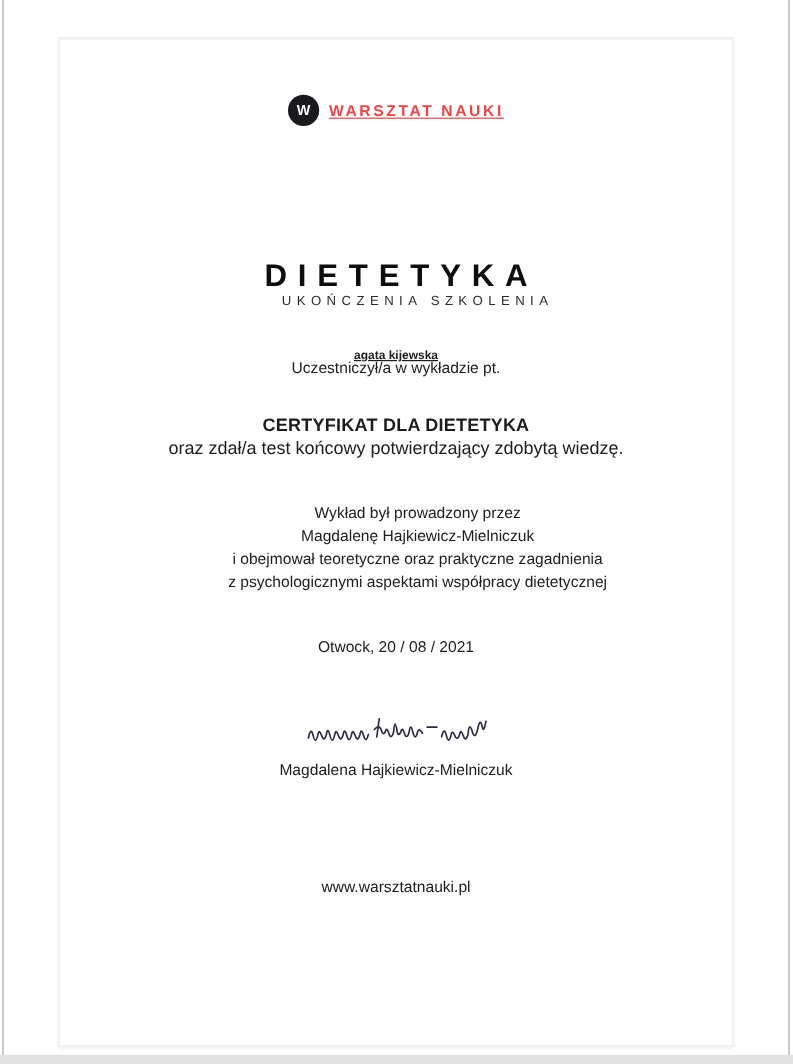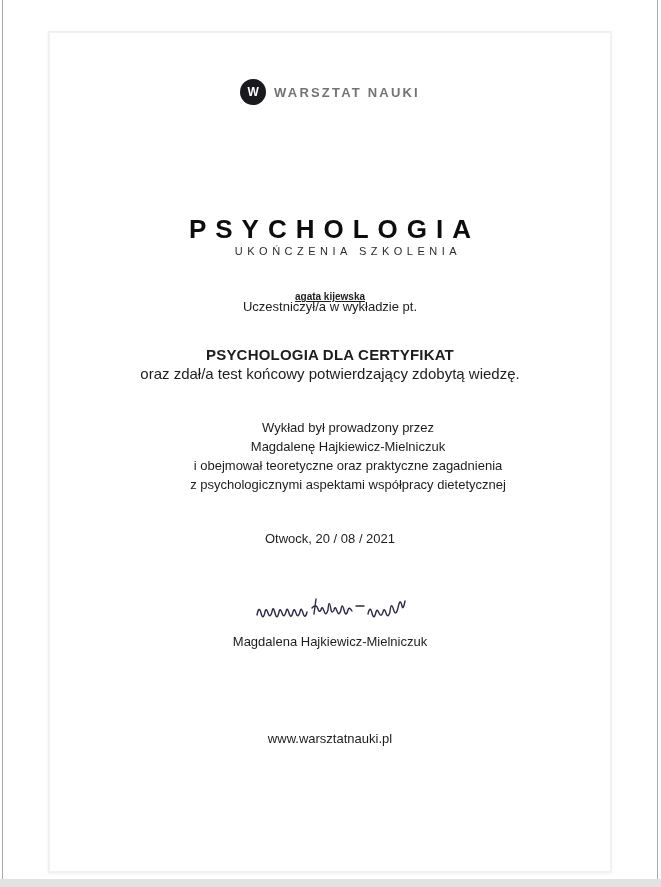--- a/index.html
+++ b/index.html
@@ -47,21 +47,22 @@
   }
   .logo-circle {
     width: 26px; height: 26px; border-radius: 50%;
     background: #1a1a1e;
     display: flex; align-items: center; justify-content: center;
     color: #ffffff; font-size: 12px; font-weight: bold;
     letter-spacing: 0;
   }
   .brand-name {
     font-size: 13px; font-weight: bold; letter-spacing: 2.2px;
-    color: #737373;
+    color: #ef4444;
+    text-decoration: underline;
   }
   
   .cert-title {
     top: 181px;
     font-size: 26px; font-weight: bold;
     letter-spacing: 9px; padding-left: 9px;
     color: #0d0d0d;
   }
   .cert-subtitle {
     top: 212px;
@@ -92,27 +93,27 @@
 
   <div class="page">
 
     <div class="logo-row">
       <div class="logo-circle">
         <span>W</span>
       </div>
       <span class="brand-name">WARSZTAT NAUKI</span>
     </div>
 
-    <div class="centered cert-title">PSYCHOLOGIA</div>
+    <div class="centered cert-title">DIETETYKA</div>
     <div class="centered cert-subtitle">UKOŃCZENIA SZKOLENIA</div>
 
     <div class="centered recipient">agata kijewska</div>
     <div class="centered participation">Uczestniczył/a w wykładzie pt.</div>
 
-    <div class="centered course-title">PSYCHOLOGIA DLA CERTYFIKAT</div>
+    <div class="centered course-title">CERTYFIKAT DLA DIETETYKA</div>
     <div class="centered exam-line">oraz zdał/a test końcowy potwierdzający zdobytą wiedzę.</div>
 
     <div class="centered description">
       <div>Wykład był prowadzony przez</div>
       <div>Magdalenę Hajkiewicz-Mielniczuk</div>
       <div>i obejmował teoretyczne oraz praktyczne zagadnienia</div>
       <div>z psychologicznymi aspektami współpracy dietetycznej</div>
     </div>
 
     <div class="centered place-date">Otwock, 20 / 08 / 2021</div>

